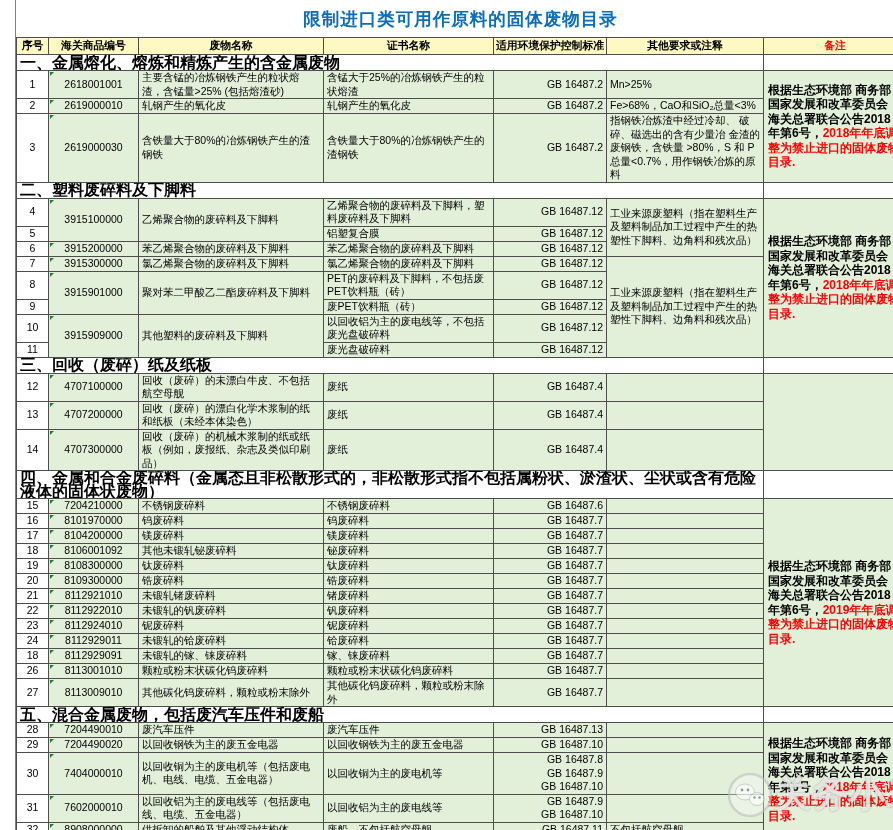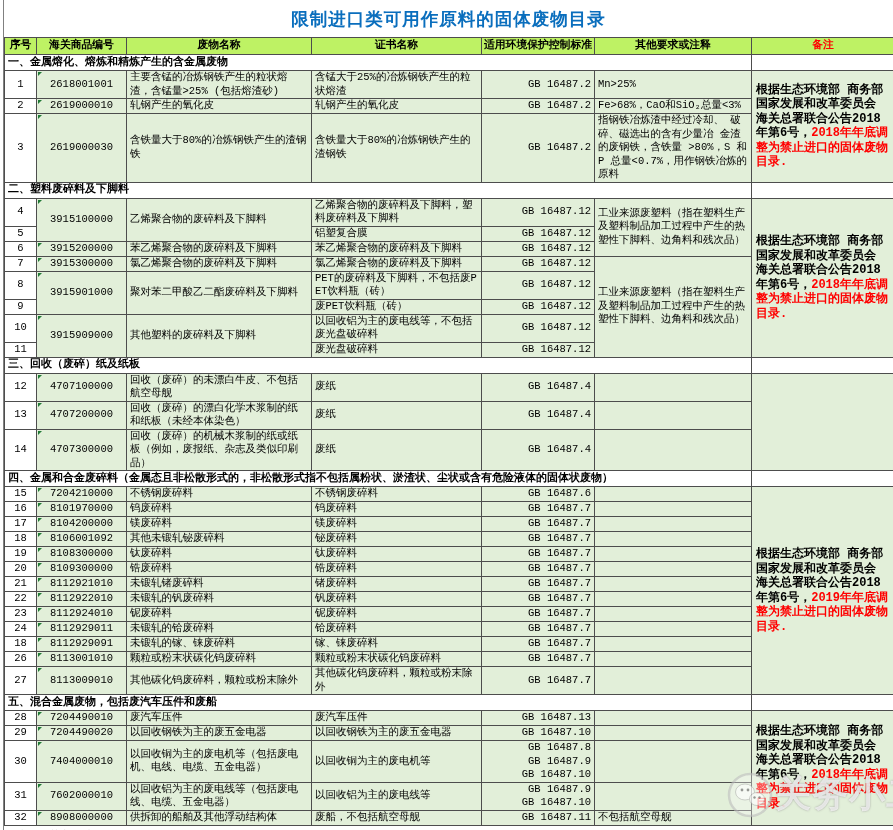--- a/index.html
+++ b/index.html
@@ -1,43 +1,43 @@
 <!DOCTYPE html>
 <html><head>
 <meta charset="utf-8">
 <style>
   html,body{margin:0;padding:0;background:#fff;}
   .page{
     position:relative;width:893px;height:830px;background:#fff;overflow:hidden;
-    font-family:Liberation Mono, monospace;color:#000;
-    box-sizing:border-box;padding-left:3px;
+    font-family:Liberation Sans, sans-serif;color:#000;
+    box-sizing:border-box;padding-left:15px;
   }
   .sheet{border-left:1px solid #808080;width:890px;box-sizing:border-box;}
   .title{
     height:37px;display:flex;align-items:center;justify-content:center;
     color:#0a6ebd;font-weight:bold;font-size:17.5px;letter-spacing:1px;
   }
   table{border-collapse:collapse;table-layout:fixed;width:890px;}
   col.c-no{width:32px;}
   col.c-code{width:90px;}
   col.c-waste{width:185px;}
   col.c-cert{width:170px;}
   col.c-std{width:113px;}
   col.c-note{width:157px;}
   col.c-rem{width:143px;}
   th,td{
     border:1px solid #4d4d4d;padding:0 3px;font-size:10.5px;line-height:13.5px;
     vertical-align:middle;overflow:hidden;word-break:break-all;
   }
-  th{font-weight:bold;text-align:center;height:16px;background:#bef264;font-size:10.8px;padding:0 1px;}
+  th{font-weight:bold;text-align:center;height:16px;background:#fef9c3;font-size:10.8px;padding:0 1px;}
   th.red{color:#ff0000;}
   td{height:14px;}
   .green{background:#e2efd9;}
   .no{background:#fff;text-align:center;}
-  tr.sec td{background:#fff;font-weight:bold;font-size:11px;height:15px;text-align:left;}
+  tr.sec td{background:#fff;font-weight:bold;font-size:16px;height:15px;text-align:left;}
   .code{text-align:center;position:relative;}
   .code::before{
     content:"";position:absolute;top:1px;left:1px;width:0;height:0;
     border-top:4px solid #217a36;border-right:4px solid transparent;
   }
   .std{text-align:right;white-space:pre-line;}
   .waste,.cert,.note{text-align:left;}
   .remark{font-weight:bold;text-align:left;padding:0 4px;line-height:14.5px;font-size:12px;}
   .remark .red{color:#ff0000;}
   .footnote{font-size:11px;padding:2px 0 0 1px;}

